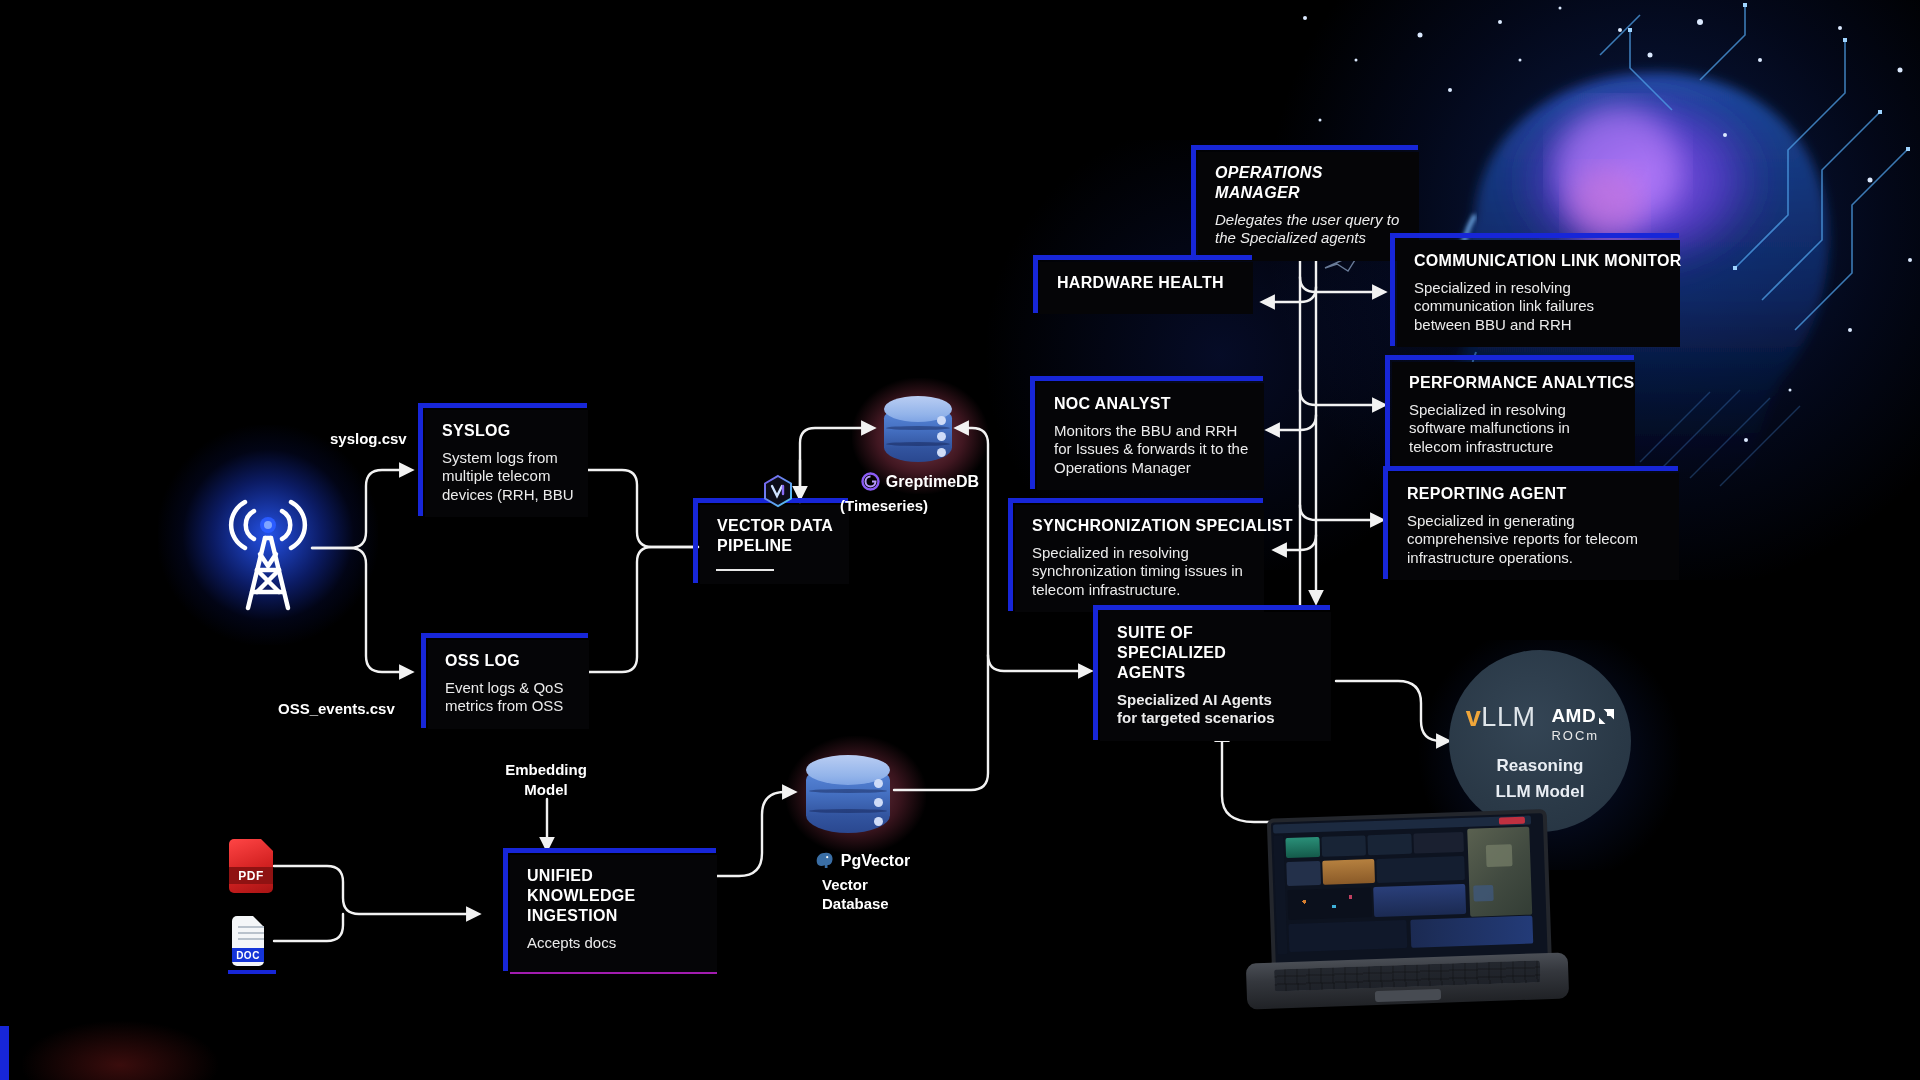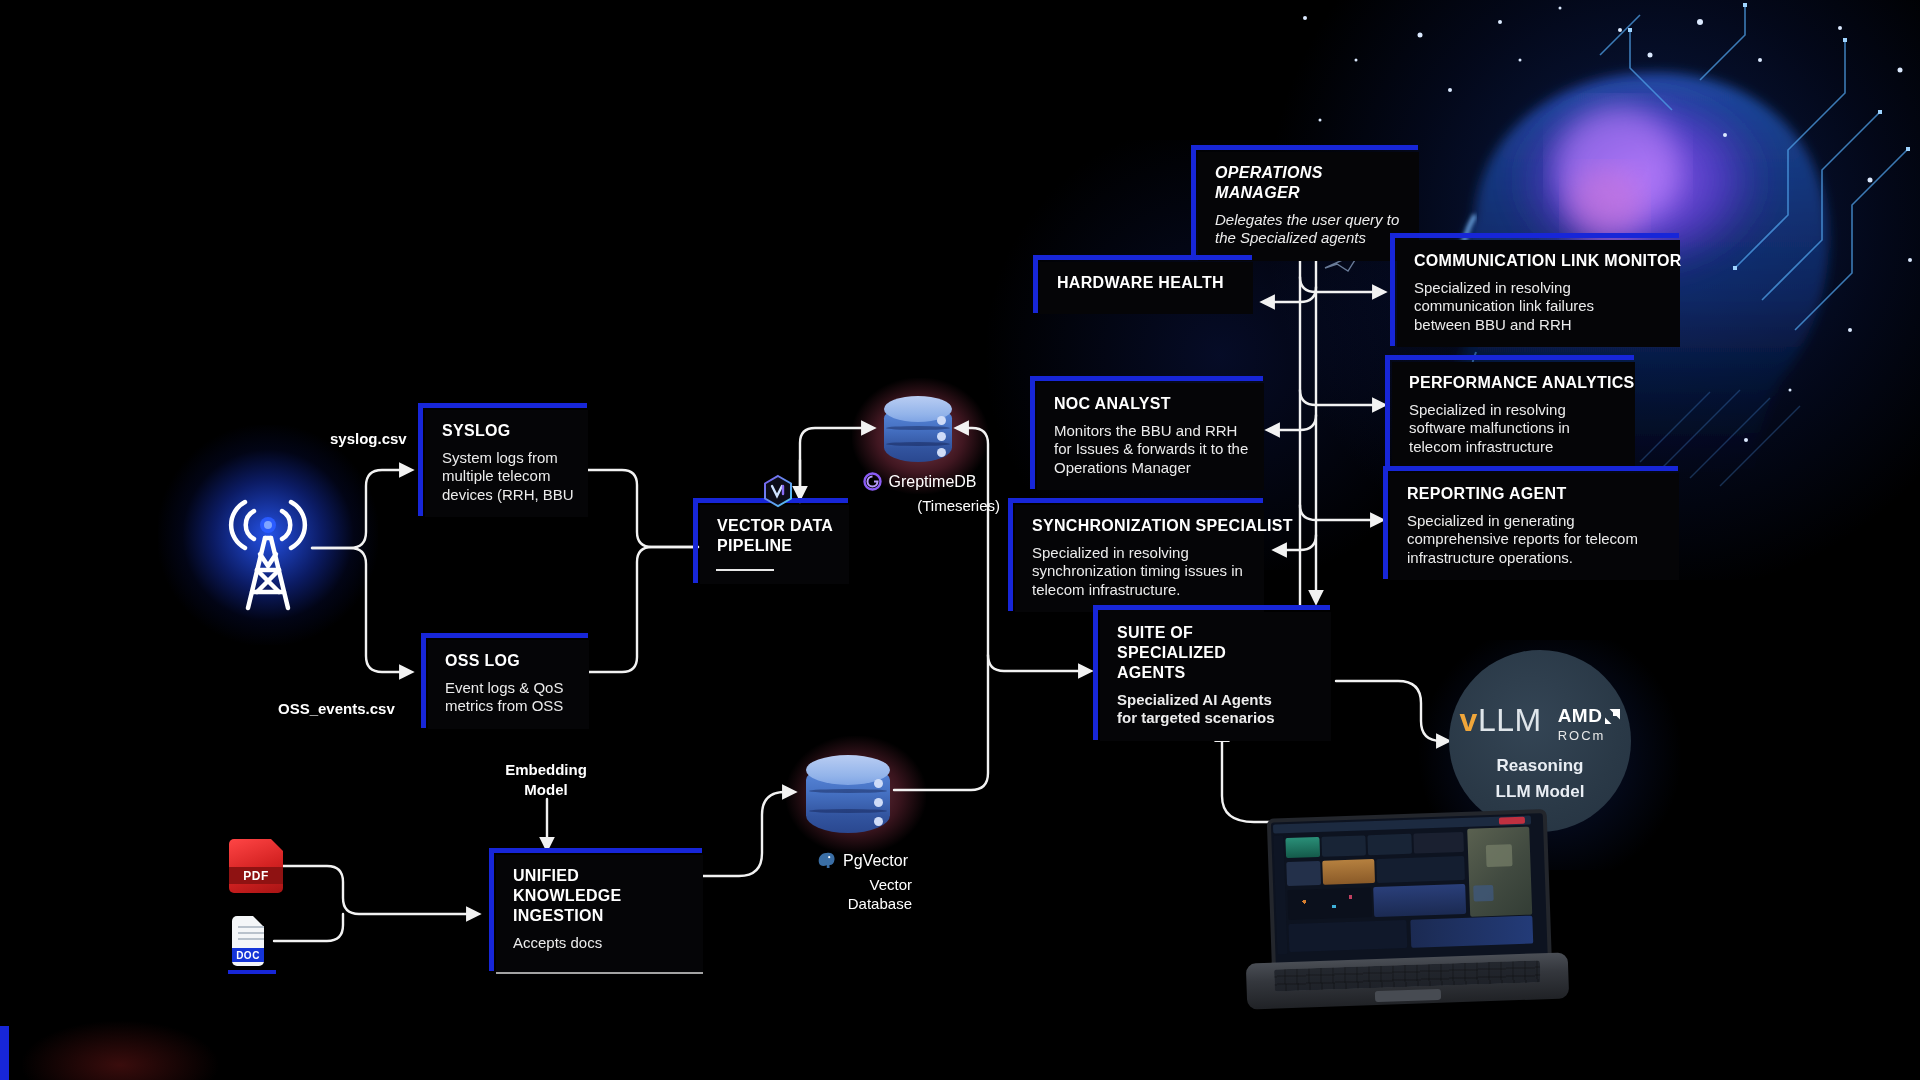--- a/index.html
+++ b/index.html
@@ -42,45 +42,45 @@
   .cyl{position:absolute;z-index:4;}
   .cyl .bodyc{position:absolute;left:0;top:10px;width:100%;bottom:0;
     background:linear-gradient(180deg,#5d8bdc 0%,#4672c4 40%,#32549f 75%,#2a4890 100%);
     border-radius:50% 50% 50% 50% / 22% 22% 26% 26%;}
   .cyl .band{position:absolute;left:3%;width:94%;height:4px;background:rgba(10,18,60,.38);border-radius:50%;}
   .cyl .cap{position:absolute;left:0;top:0;width:100%;height:26px;border-radius:50%;
     background:linear-gradient(180deg,#b9cdf3 0%,#93b4ea 70%,#7fa4e4 100%);}
   .cyl .dot{position:absolute;width:9px;height:9px;border-radius:50%;background:#cfdcf8;}
 
   
-  .dblabel{position:absolute;z-index:4;text-align:right;font-weight:normal;color:#fff;}
+  .dblabel{position:absolute;z-index:4;text-align:left;font-weight:bold;color:#fff;}
   .dbrow{display:flex;align-items:center;justify-content:center;gap:6px;}
 
   
   .fileicon{position:absolute;z-index:4;border-radius:5px;}
-  .pdf{background:linear-gradient(160deg,#ff4545 0%,#d42222 55%,#a81414 100%);padding-left:10px;}
+  .pdf{background:linear-gradient(160deg,#ff4545 0%,#d42222 55%,#a81414 100%);}
   .pdf .band{position:absolute;left:0;right:0;bottom:9px;height:17px;background:#8f1212;
     display:flex;align-items:center;justify-content:center;font-size:12px;font-weight:bold;color:#fff;letter-spacing:.5px;}
   .pdf::before{content:"";position:absolute;right:0;top:0;border-style:solid;border-width:0 12px 12px 0;
     border-color:transparent #000 transparent transparent;}
   .doc{background:#f4f6f8;}
   .doc::before{content:"";position:absolute;right:0;top:0;border-style:solid;border-width:0 11px 11px 0;
     border-color:transparent #000 transparent transparent;}
   .doc .lines{position:absolute;left:6px;top:10px;width:26px;height:16px;
     background:repeating-linear-gradient(180deg,#b9c2cc 0 2px,transparent 2px 6px);}
   .doc .band{position:absolute;left:0;right:0;bottom:4px;height:14px;background:#1535d8;
     display:flex;align-items:center;justify-content:center;font-size:10px;font-weight:bold;color:#fff;letter-spacing:.5px;}
   .doc-bar{position:absolute;background:#1726d8;z-index:4;}
 
   
   .llmcircle{position:absolute;left:1449px;top:650px;width:182px;height:182px;border-radius:50%;
     background:radial-gradient(circle at 45% 40%,#344555 0%,#2a3947 60%,#243240 100%);
     z-index:4;display:flex;flex-direction:column;align-items:center;}
   .llmrow{display:flex;align-items:flex-start;gap:16px;margin-top:52px;}
-  .vllm{font-size:32px;color:#dfe5ea;letter-spacing:.5px;}
+  .vllm{font-size:27px;color:#dfe5ea;letter-spacing:.5px;}
   .vllm .v{color:#f0a63a;font-weight:bold;}
   .amdblock{display:flex;flex-direction:column;align-items:flex-start;margin-top:3px;}
   .amdtop{display:flex;align-items:center;gap:3px;font-weight:bold;font-size:19px;color:#fff;letter-spacing:.5px;}
   .rocm{font-size:13px;color:#e8e8e8;letter-spacing:2px;margin-top:1px;}
   .llmlabel{font-weight:bold;font-size:17px;color:#e9eef4;text-align:center;line-height:1.55;margin-top:10px;}
 
   
   .laptop{position:absolute;left:1244px;top:812px;width:322px;height:196px;z-index:5;transform:rotate(-2deg);}
   .lscreen{position:absolute;left:26px;top:2px;width:272px;height:144px;background:#0d1320;
     border:4px solid #23262c;border-radius:7px;overflow:hidden;}
@@ -364,21 +364,21 @@
         <path d="M3,13 C1.5,7 6,2.5 10.5,3 C15.5,1.5 19,5 18.5,9.5 C18.2,13.5 15.5,15.5 13.5,15 L13.5,18 L10.8,18 L10.8,15.2 C8,16.5 4.2,16.5 3,13 Z" fill="#3a6ea5"></path>
         <circle cx="13.2" cy="7.2" r="1.1" fill="#fff"></circle>
       </svg>
       <span style="font-size:16px;">PgVector</span>
     </div>
     <div style="font-size:15px;margin-top:5px;width:90px;margin-left:30px;line-height:1.25;">Vector Database</div>
   </div>
 
   <div class="flabel" style="left:497px;top:760px;width:98px;text-align:center;line-height:1.3;">Embedding Model</div>
 
-  <div class="nbox" style="left:496px;top:855px;width:176px;height:93px;border-bottom:2px solid #a3a3a3;">
+  <div class="nbox" style="left:510px;top:855px;width:176px;height:93px;border-bottom:2px solid #a21caf;">
     <div class="ntitle" style="width:168px;">UNIFIED KNOWLEDGE INGESTION</div>
     <div class="nbody">Accepts docs</div>
   </div>
 
   <div class="fileicon pdf" style="left:229px;top:839px;width:44px;height:54px;">
     <div class="band">PDF</div>
   </div>
   <div class="fileicon doc" style="left:232px;top:916px;width:32px;height:50px;">
     <div class="lines"></div>
     <div class="band">DOC</div>

